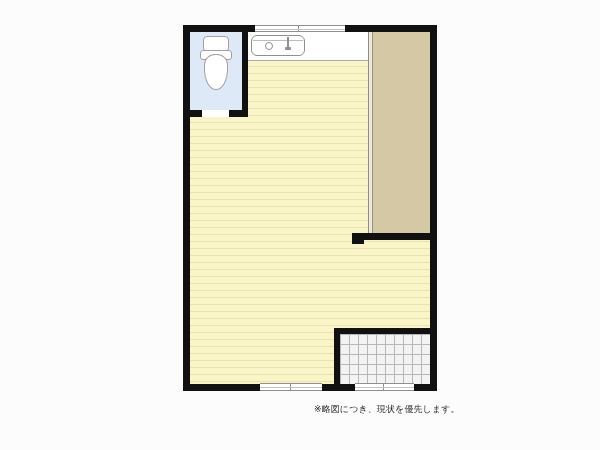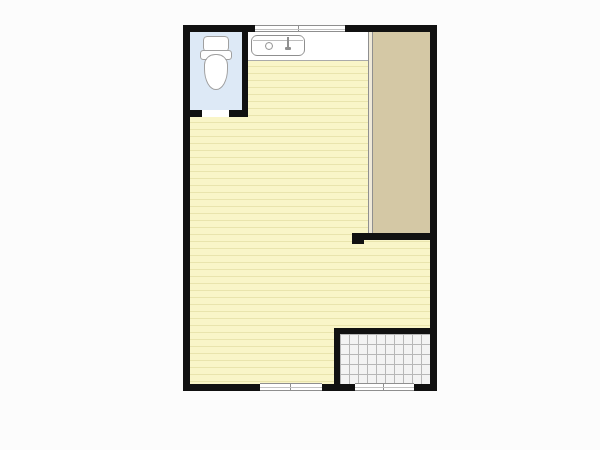--- a/index.html
+++ b/index.html
@@ -143,13 +143,14 @@
     </div>
 
     <div class="toilet">
       <div class="toilet-tank"></div>
       <div class="toilet-seat"></div>
       <div class="toilet-bowl"></div>
     </div>
 
   </div>
 
+  <div class="note">※略図につき、現状を優先します。</div>
 </div>
 
 </body></html>

